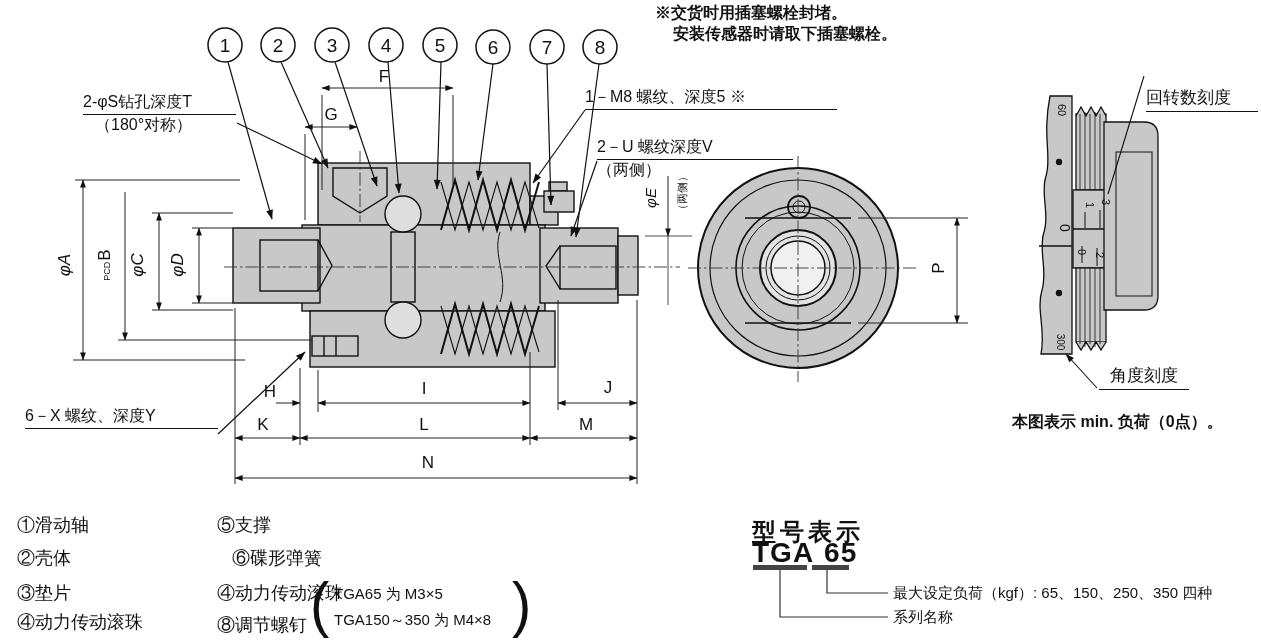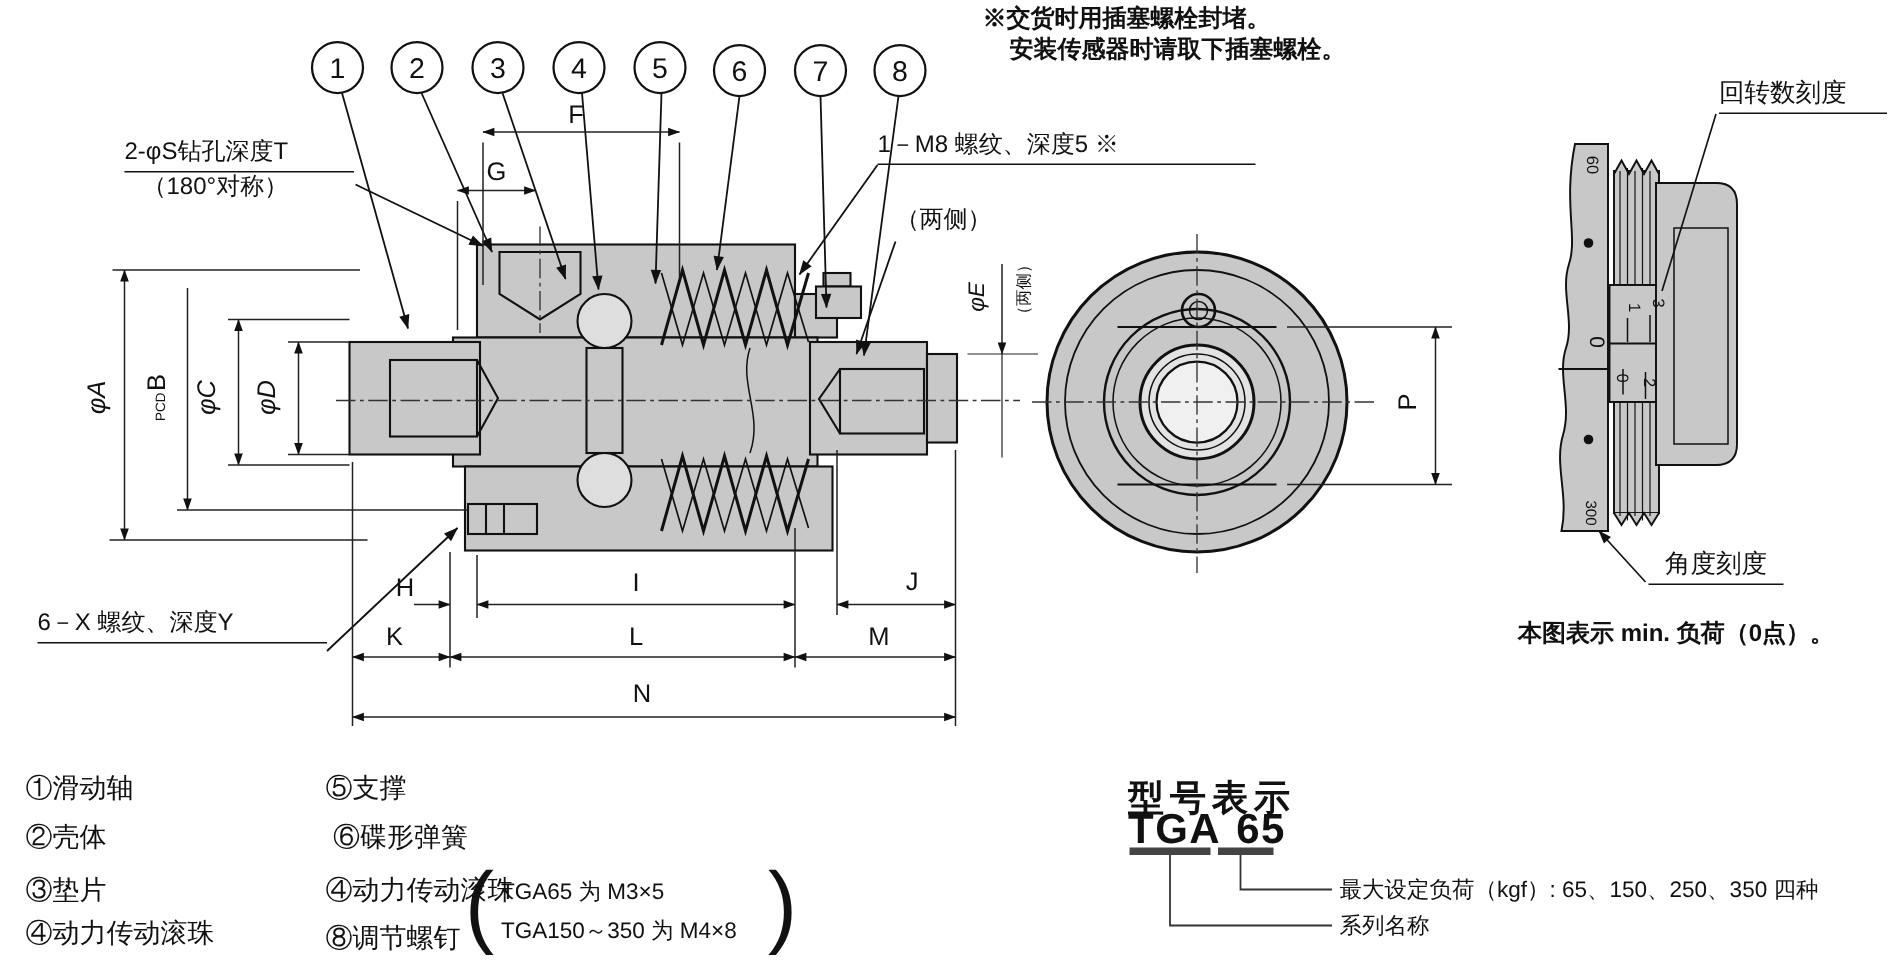--- a/index.html
+++ b/index.html
@@ -260,41 +260,42 @@
 <div class="abs anno" style="left:83px;top:92px;">
   <span class="ul" style="width:153px;">2-φS钻孔深度T</span>
   <div style="margin-left:12px;">（180°对称）</div>
 </div>
 
 <div class="abs anno" style="left:585px;top:87px;">
   <span class="ul" style="width:252px;">1－M8 螺纹、深度5 ※</span>
 </div>
 
 <div class="abs anno" style="left:597px;top:137px;">
+  <span class="ul" style="width:196px;">2－U 螺纹深度V</span>
   <div>（两侧）</div>
 </div>
 
 <div class="abs anno" style="left:25px;top:406px;">
   <span class="ul" style="width:193px;">6－X 螺纹、深度Y</span>
 </div>
 
 <div class="abs scale-label" style="left:1146px;top:50px;">
-  <span class="ul" style="width:112px;">回转数刻度</span>
+  <span class="ul" style="width:112px;margin-top:36px;">回转数刻度</span>
 </div>
 <div class="abs scale-label" style="left:1099px;top:364px;text-align:center;">
   <span class="ul" style="width:90px;">角度刻度</span>
 </div>
 <div class="abs caption" style="left:1012px;top:412px;">本图表示 min. 负荷（0点）。</div>
 
 <div class="abs legend-item" style="left:17px;top:513px;">①滑动轴</div>
 <div class="abs legend-item" style="left:17px;top:546px;">②壳体</div>
 <div class="abs legend-item" style="left:17px;top:581px;">③垫片</div>
 <div class="abs legend-item" style="left:17px;top:610px;">④动力传动滚珠</div>
 <div class="abs legend-item" style="left:217px;top:513px;">⑤支撑</div>
-<div class="abs legend-item" style="left:222px;top:546px;text-align:center;">⑥碟形弹簧</div>
+<div class="abs legend-item" style="left:232px;top:546px;text-align:center;">⑥碟形弹簧</div>
 <div class="abs legend-item" style="left:217px;top:581px;">④动力传动滚珠</div>
 <div class="abs legend-item" style="left:217px;top:613px;">⑧调节螺钉</div>
 
 <div class="abs paren" style="left:310px;top:574px;">(</div>
 <div class="abs screw-note" style="left:334px;top:585px;">TGA65 为 M3×5</div>
 <div class="abs screw-note" style="left:334px;top:611px;">TGA150～350 为 M4×8</div>
 <div class="abs paren" style="left:512px;top:574px;">)</div>
 
 <div class="abs model-title" style="left:752px;top:487px;margin-top:29px;">型号表示</div>
 <div class="abs model-code" style="left:752px;top:537px;"><span>TGA</span><span class="gap"></span><span>65</span></div>

